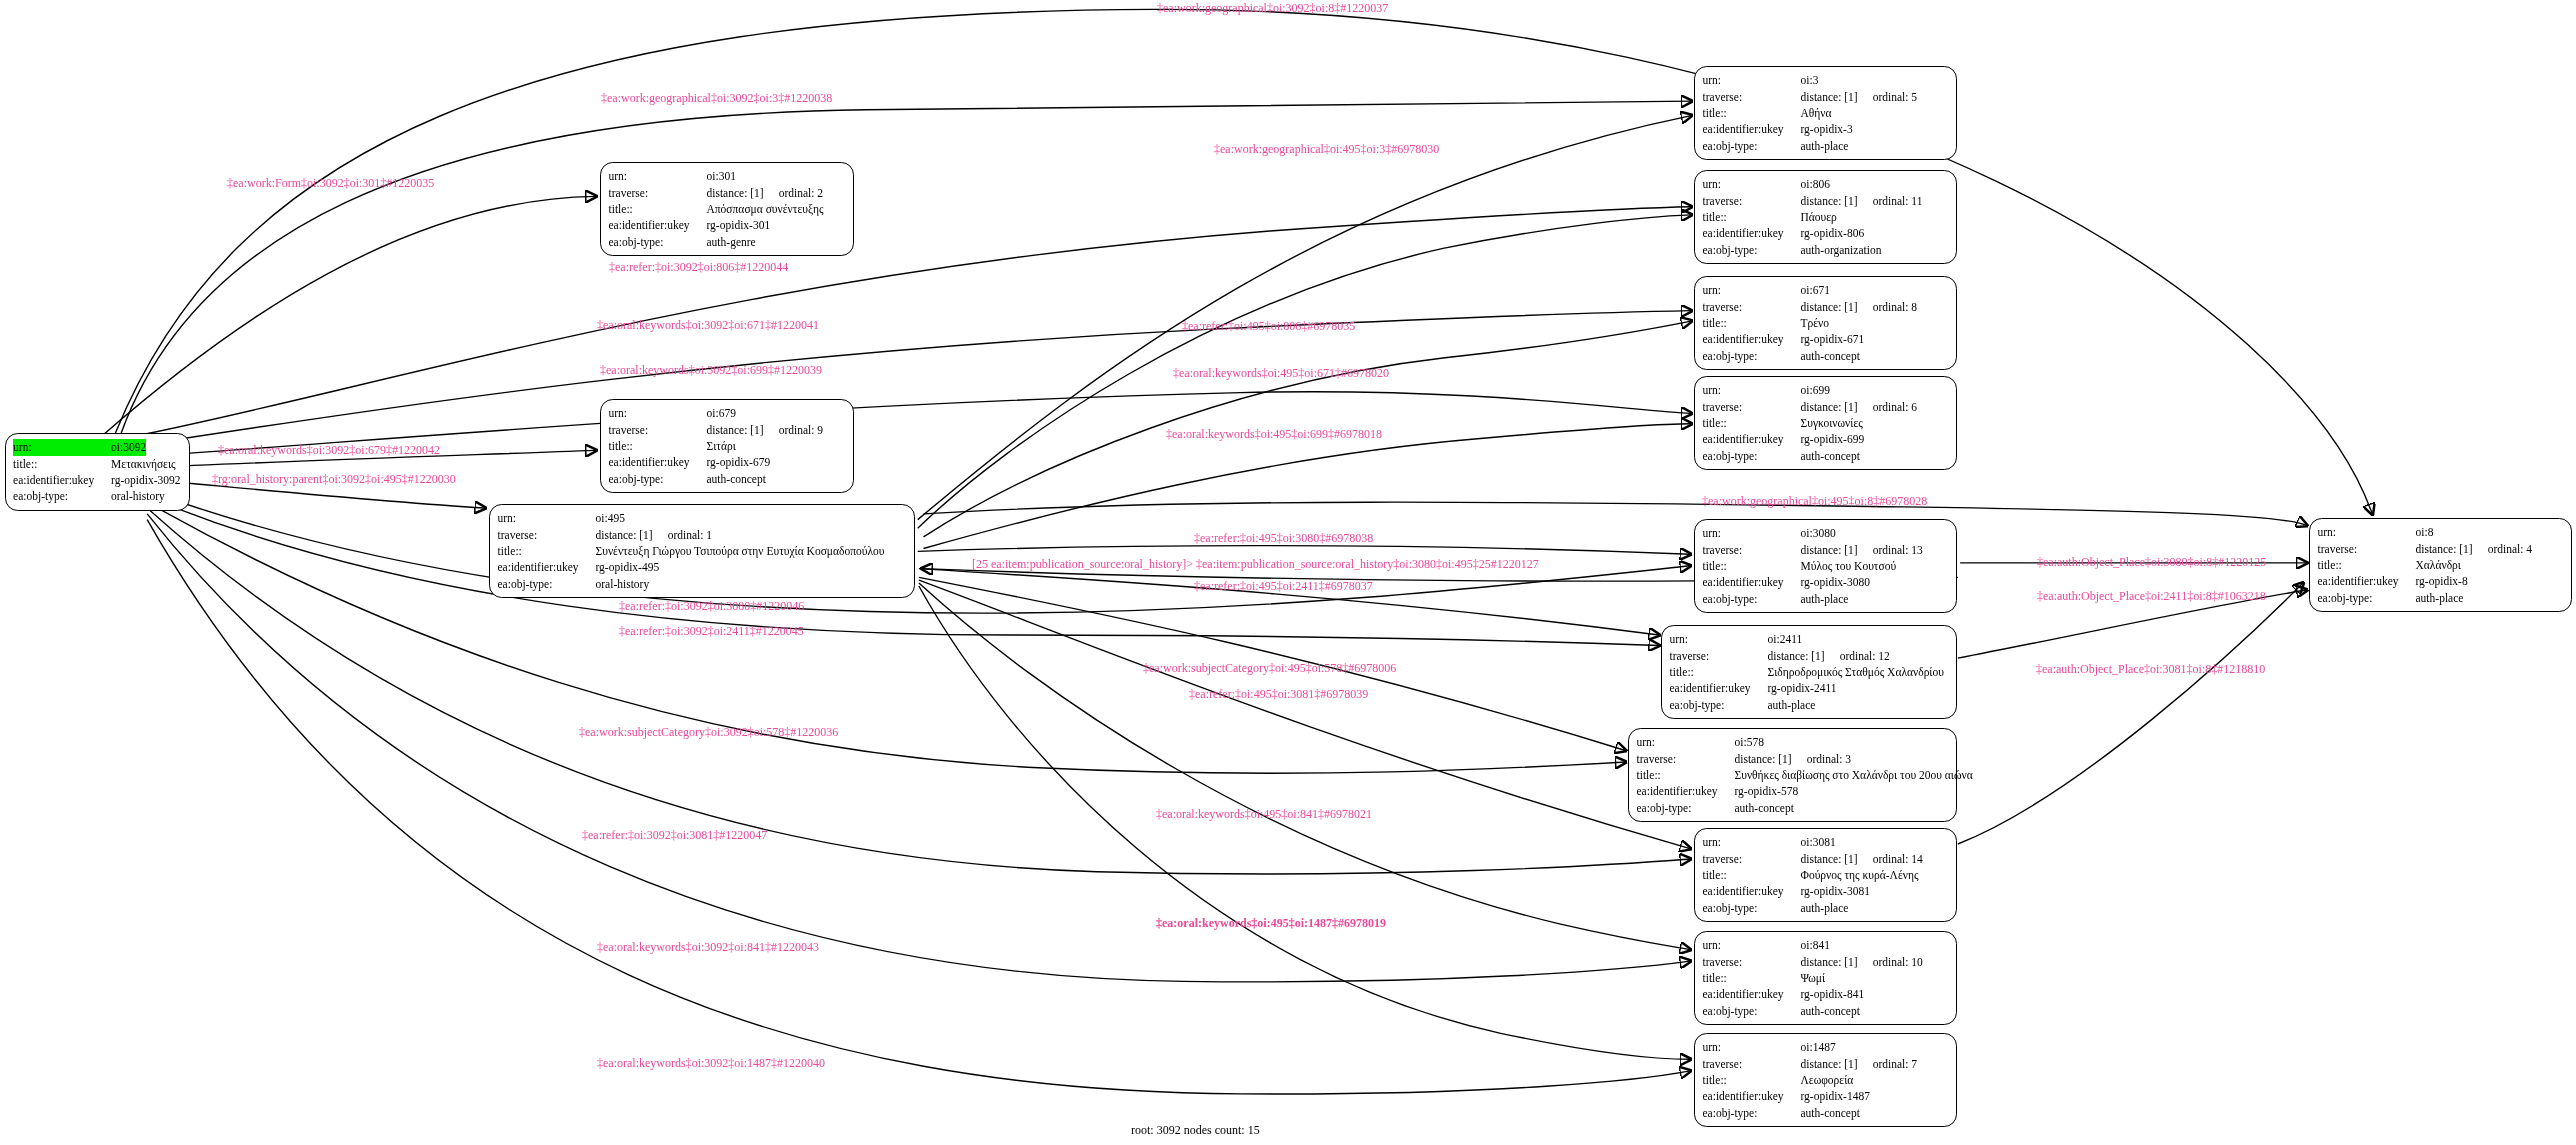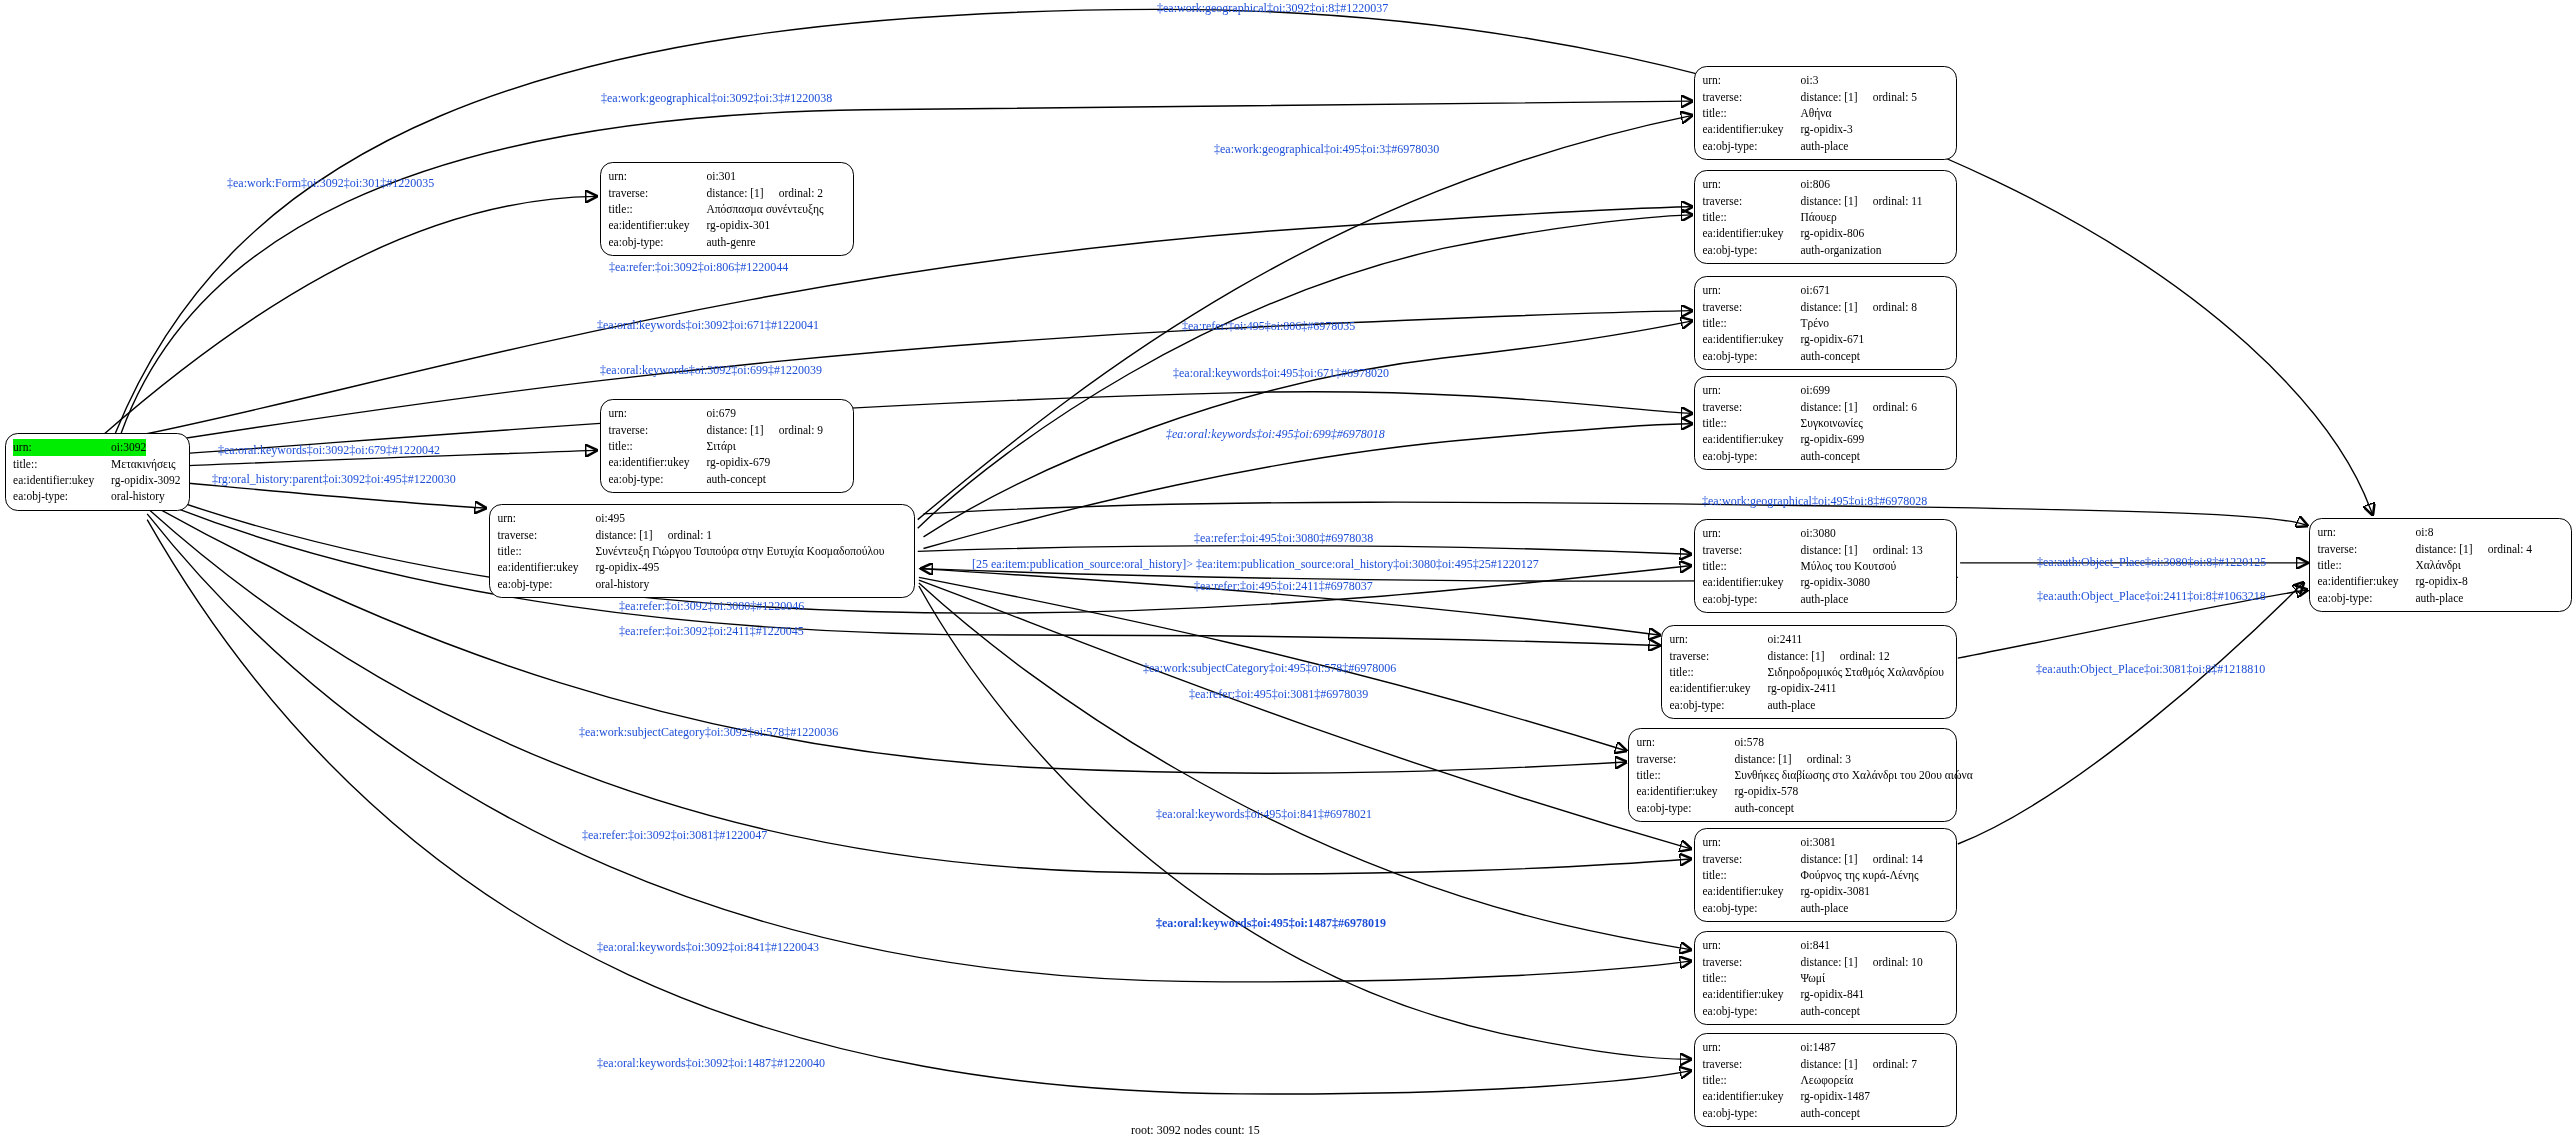--- a/index.html
+++ b/index.html
@@ -19,21 +19,21 @@
   .row{display:flex;align-items:baseline;line-height:1.42;white-space:nowrap;}
   .k{flex:0 0 auto;font-size:11.5px;}
   .v{font-size:11.5px;}
   .hl .k,.hl .v{background:#00ec00;}
   .trav{display:flex;gap:15px;}
 
   .elabel{
     position:absolute;
     font-size:12px;
     white-space:nowrap;
-    color:#1d4ed8;
+    color:#ec4899;
     background:transparent;
     line-height:1;
   }
   .caption{position:absolute;font-size:12px;white-space:nowrap;}
 </style>
 </head>
 <body>
 
 <div id="canvas">
   <svg id="edges" xmlns="http://www.w3.org/2000/svg" viewBox="0 0 4463 1985" width="2576" height="1146">
@@ -448,21 +448,21 @@
   <div id="label-layer">
       <div class="elabel" style="left: 1157px; top: 1.7px;">‡ea:work:geographical‡oi:3092‡oi:8‡#1220037</div>
       <div class="elabel" style="left: 601px; top: 92px;">‡ea:work:geographical‡oi:3092‡oi:3‡#1220038</div>
       <div class="elabel" style="left: 1166px; top: 143px; margin-left: 48px;">‡ea:work:geographical‡oi:495‡oi:3‡#6978030</div>
       <div class="elabel" style="left: 227px; top: 177px;">‡ea:work:Form‡oi:3092‡oi:301‡#1220035</div>
       <div class="elabel" style="left: 609px; top: 261px;">‡ea:refer:‡oi:3092‡oi:806‡#1220044</div>
       <div class="elabel" style="left: 597px; top: 319px;">‡ea:oral:keywords‡oi:3092‡oi:671‡#1220041</div>
       <div class="elabel" style="left: 1182px; top: 320px;">‡ea:refer:‡oi:495‡oi:806‡#6978035</div>
       <div class="elabel" style="left: 600px; top: 364px;">‡ea:oral:keywords‡oi:3092‡oi:699‡#1220039</div>
       <div class="elabel" style="left: 1173px; top: 367px;">‡ea:oral:keywords‡oi:495‡oi:671‡#6978020</div>
-      <div class="elabel" style="left: 1166px; top: 428px; font-style: italic;">‡ea:oral:keywords‡oi:495‡oi:699‡#6978018</div>
+      <div class="elabel" style="left: 1166px; top: 428px;">‡ea:oral:keywords‡oi:495‡oi:699‡#6978018</div>
       <div class="elabel" style="left: 218px; top: 444px;">‡ea:oral:keywords‡oi:3092‡oi:679‡#1220042</div>
       <div class="elabel" style="left: 212px; top: 473px;">‡rg:oral_history:parent‡oi:3092‡oi:495‡#1220030</div>
       <div class="elabel" style="left: 1702px; top: 495px;">‡ea:work:geographical‡oi:495‡oi:8‡#6978028</div>
       <div class="elabel" style="left: 1194px; top: 532px;">‡ea:refer:‡oi:495‡oi:3080‡#6978038</div>
       <div class="elabel" style="left: 2037px; top: 556px;">‡ea:auth:Object_Place‡oi:3080‡oi:8‡#1220125</div>
       <div class="elabel" style="left: 972px; top: 558px; text-align: right;">[25 ea:item:publication_source:oral_history]&gt; ‡ea:item:publication_source:oral_history‡oi:3080‡oi:495‡25#1220127</div>
       <div class="elabel" style="left: 1194px; top: 580px;">‡ea:refer:‡oi:495‡oi:2411‡#6978037</div>
       <div class="elabel" style="left: 2037px; top: 590px;">‡ea:auth:Object_Place‡oi:2411‡oi:8‡#1063218</div>
       <div class="elabel" style="left: 619px; top: 600px;">‡ea:refer:‡oi:3092‡oi:3080‡#1220046</div>
       <div class="elabel" style="left: 619px; top: 625px;">‡ea:refer:‡oi:3092‡oi:2411‡#1220045</div>

